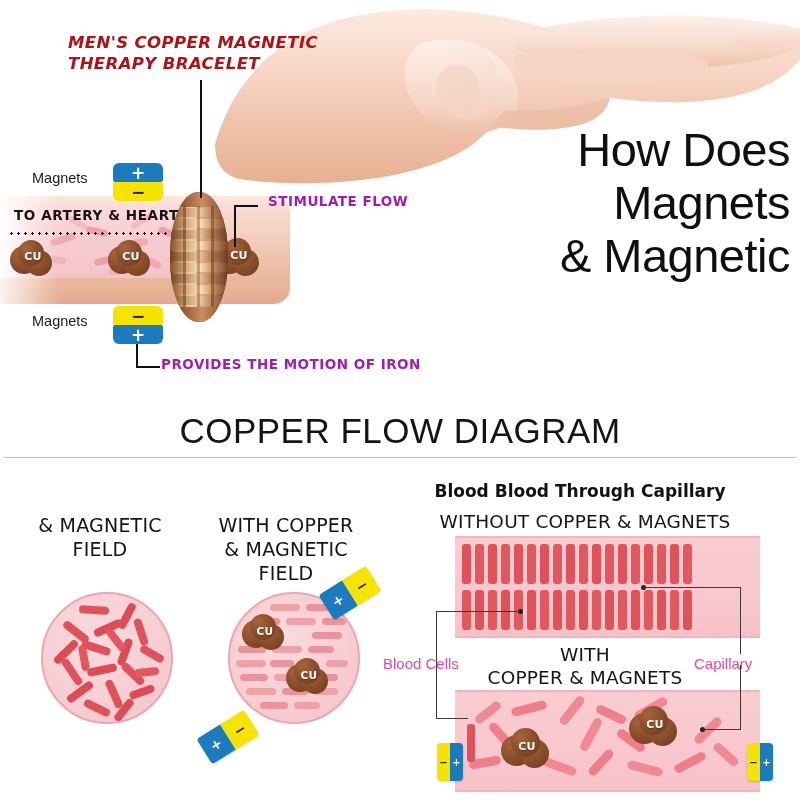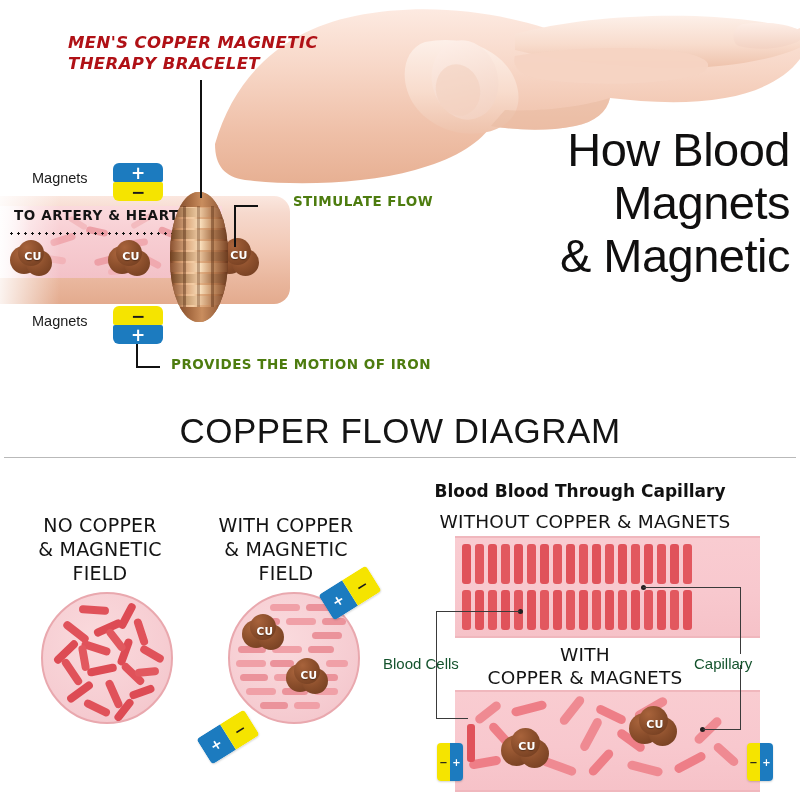--- a/index.html
+++ b/index.html
@@ -117,24 +117,23 @@
   
   .magnet-t{position:absolute;display:flex;border-radius:4px;overflow:hidden;transform:rotate(-32deg);
     box-shadow:0 1px 2px rgba(0,0,0,.18);}
   .magnet-t .mh{flex:1;display:flex;align-items:center;justify-content:center;
     font-family:"DejaVu Sans", sans-serif;font-weight:bold;}
 
   
   .callout{
     font-family:"DejaVu Sans", sans-serif;
     font-weight:bold;
-    color:#4d7c0f;
+    color:#a21caf;
     letter-spacing:.5px;
     text-transform:uppercase;
-    text-align:center;
   }
 
   
   .section-title{
     left:0;top:411px;width:800px;text-align:center;
     font-family:"Liberation Sans", sans-serif;font-weight:300;
     font-size:35px;color:#141414;letter-spacing:.5px;
   }
   .rule{left:4px;top:457px;width:792px;height:1px;background:#b9b9b9;}
 
@@ -166,21 +165,21 @@
   .cap-box{
     position:absolute;overflow:hidden;
     background:linear-gradient(180deg,#f9ccd1 0%,#f8c8ce 55%,#f6c2c8 100%);
     border-top:2px solid #f0b7bd;border-bottom:2px solid #f0b7bd;
   }
   .lead{position:absolute;}
   .lead .ln{position:absolute;background:#3a3a3a;}
   .lead .dot{position:absolute;width:5px;height:5px;border-radius:50%;background:#231f20;}
   .lead-txt{
     position:absolute;font-family:"Liberation Sans", sans-serif;
-    font-size:15px;color:#14532d;white-space:nowrap;
+    font-size:15px;color:#ec4899;white-space:nowrap;
   }
 </style>
 </head>
 <body>
 
 <div id="stage">
 
   <svg class="abs" style="left:215px;top:-6px;" width="600" height="210" viewBox="0 0 600 210">
     <defs>
       <linearGradient id="skinG" x1="0" y1="0" x2="0" y2="1">
@@ -289,21 +288,21 @@
     <div class="seg" style="left:27px;width:3px;background:rgba(90,48,22,.35);top:14px;bottom:14px;"></div>
     <div class="seg" style="left:41px;width:3px;background:rgba(90,48,22,.45);top:14px;bottom:14px;"></div>
     <div class="band-bot"></div>
   </div>
 
   <div class="abs leader-v" style="left:200px;top:80px;height:118px;"></div>
 
   <div class="abs bracelet-title">MEN'S COPPER MAGNETIC THERAPY BRACELET</div>
 
   <div class="abs headline">
-    <div>How Blood</div>
+    <div>How Does</div>
     <div>Magnets</div>
     <div>&amp; Magnetic</div>
   </div>
 
   <div class="abs mag-label" style="left:32px;top:170px;">Magnets</div>
   <div class="magnet" style="left:113px;top:163px;width:50px;height:38px;">
     <div class="half" style="top:0;background:#1c7bbf;border-radius:6px 6px 2px 2px;color:#fff;font-size:17px;">+</div>
     <div class="half" style="top:50%;background:#f5e400;border-radius:2px 2px 6px 6px;color:#1a1a1a;font-size:17px;">−</div>
   </div>
 
@@ -324,21 +323,20 @@
   <div class="abs leader-v" style="left:234px;top:205px;height:42px;"></div>
 
   <div class="abs callout" style="left:268px;top:192px;font-size:13.5px;line-height:18px;width:190px;">
     <div>STIMULATE FLOW</div>
   </div>
 
   <div class="abs section-title">COPPER FLOW DIAGRAM</div>
   <div class="abs rule"></div>
 
   <div class="circ-label" style="left:10px;top:513px;width:180px;">
-    <div>NO COPPER</div>
     <div>&amp; MAGNETIC</div>
     <div>FIELD</div>
   </div>
   <div class="circle" style="left:41px;top:592px;width:128px;height:128px;">
     <div class="rod" style="left:36px;top:12px;width:30px;height:8px;background:#e0525a;transform:rotate(4deg);"></div>
     <div class="rod" style="left:70px;top:18px;width:28px;height:8px;background:#dd4b54;transform:rotate(-62deg);"></div>
     <div class="rod" style="left:18px;top:34px;width:30px;height:8px;background:#e0525a;transform:rotate(38deg);"></div>
     <div class="rod" style="left:50px;top:30px;width:30px;height:8px;background:#dd4b54;transform:rotate(-24deg);"></div>
     <div class="rod" style="left:84px;top:34px;width:28px;height:8px;background:#e0525a;transform:rotate(72deg);"></div>
     <div class="rod" style="left:8px;top:54px;width:30px;height:8px;background:#dd4b54;transform:rotate(-44deg);"></div>

